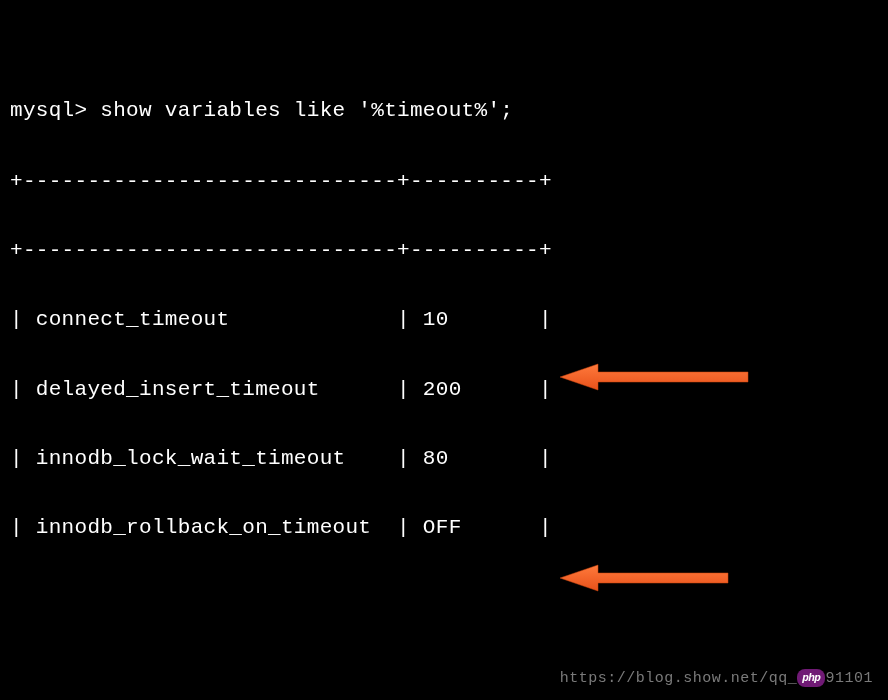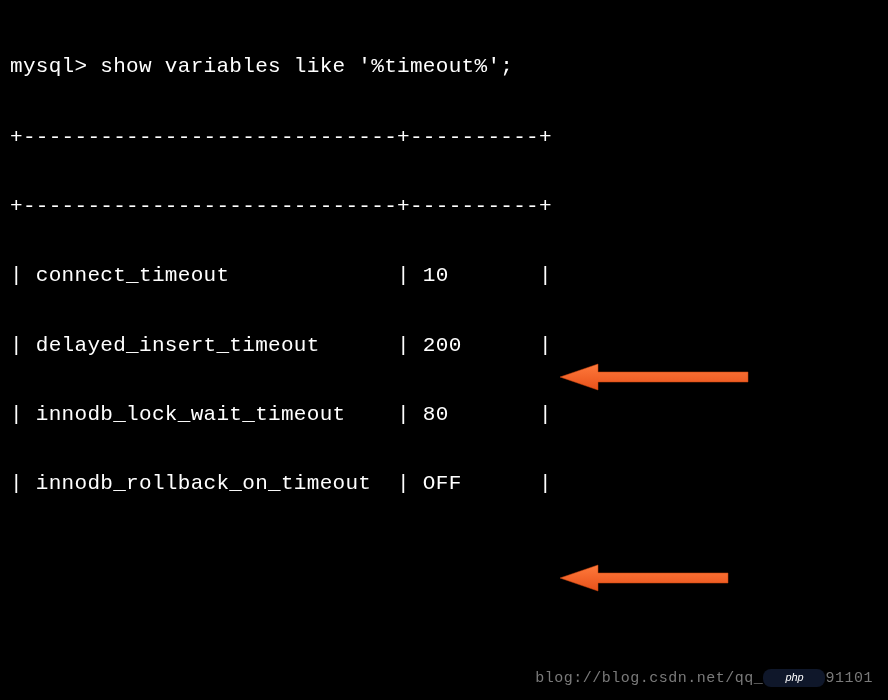--- a/index.html
+++ b/index.html
@@ -22,20 +22,21 @@
       position: relative;
     }
     
     .terminal-output {
       white-space: pre;
       letter-spacing: 0.3px;
     }
     
     .prompt-line {
       margin-bottom: 2px;
+      margin-top: 44px;
     }
     
     .table-row {
       display: block;
     }
     
     .arrow {
       position: absolute;
       pointer-events: none;
     }
@@ -59,26 +60,26 @@
       bottom: 8px;
       right: 15px;
       color: #7a7a7a;
       font-size: 15px;
       font-family: 'Courier New', monospace;
       letter-spacing: 0.5px;
     }
     
     .watermark .php-badge {
       display: inline-block;
-      background: #0f172a;
+      background: #701a75;
       color: #ffffff;
       border-radius: 8px;
-      padding: 0px 22px;
+      padding: 0px 5px;
       font-size: 11px;
-      font-weight: normal;
+      font-weight: bold;
       font-style: italic;
       vertical-align: middle;
       letter-spacing: -0.5px;
     }
   </style>
 </head>
 <body>
 
 <div class="terminal-output">
 <div class="prompt-line">mysql&gt; show variables like '%timeout%';</div>
@@ -117,14 +118,14 @@
       <linearGradient id="arrowGrad2" x1="0%" y1="0%" x2="0%" y2="100%">
         <stop offset="0%" style="stop-color:#ff7a3c"></stop>
         <stop offset="100%" style="stop-color:#e8511a"></stop>
       </linearGradient>
     </defs>
     <path d="M 170 10 L 40 10 L 40 2 L 2 15 L 40 28 L 40 20 L 170 20 Z" fill="url(#arrowGrad2)" stroke="#c9440f" stroke-width="0.5"></path>
   </svg>
 </div>
 
 <div class="watermark">
-  <span>blog://blog.csdn.net/qq_</span><span class="php-badge">php</span><span>91101</span>
+  <span>https://blog.show.net/qq_</span><span class="php-badge">php</span><span>91101</span>
 </div>
 
 </body></html>

